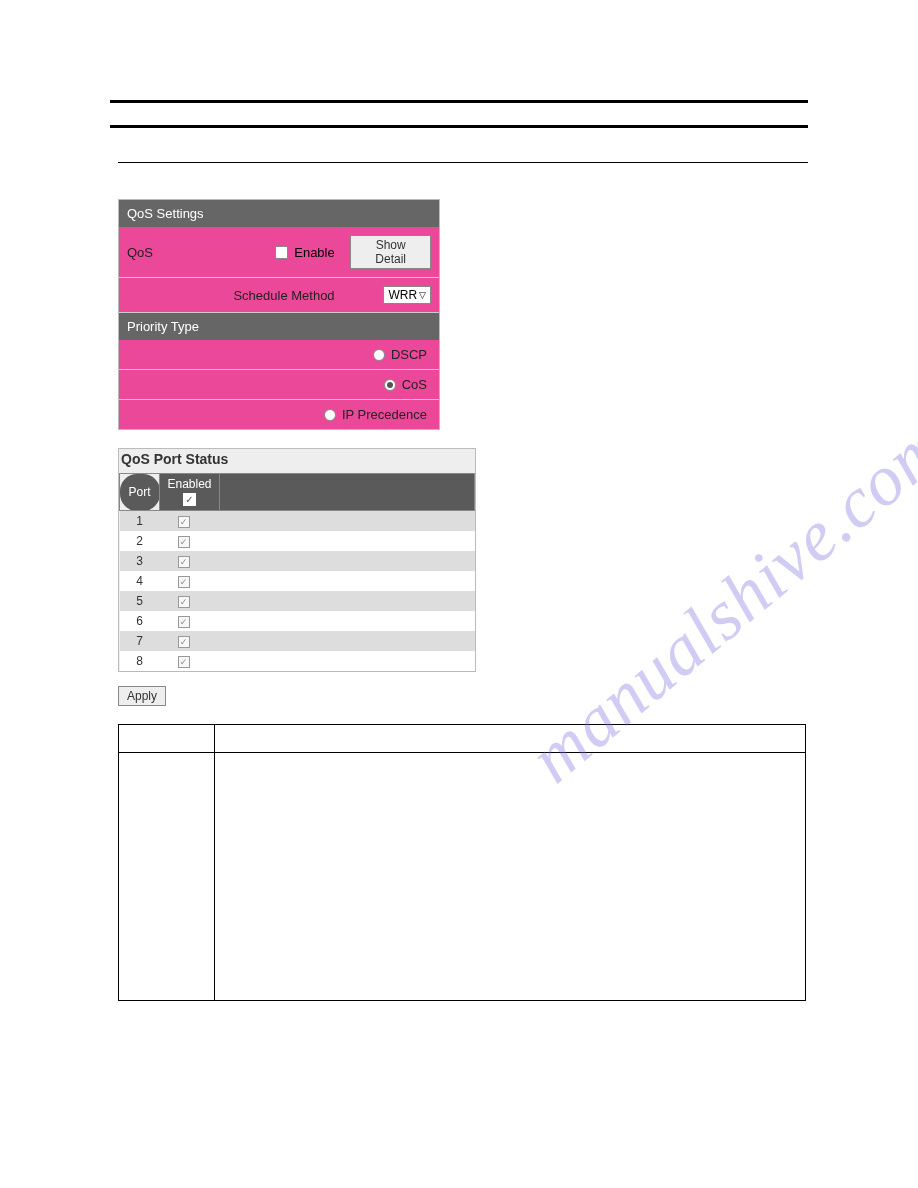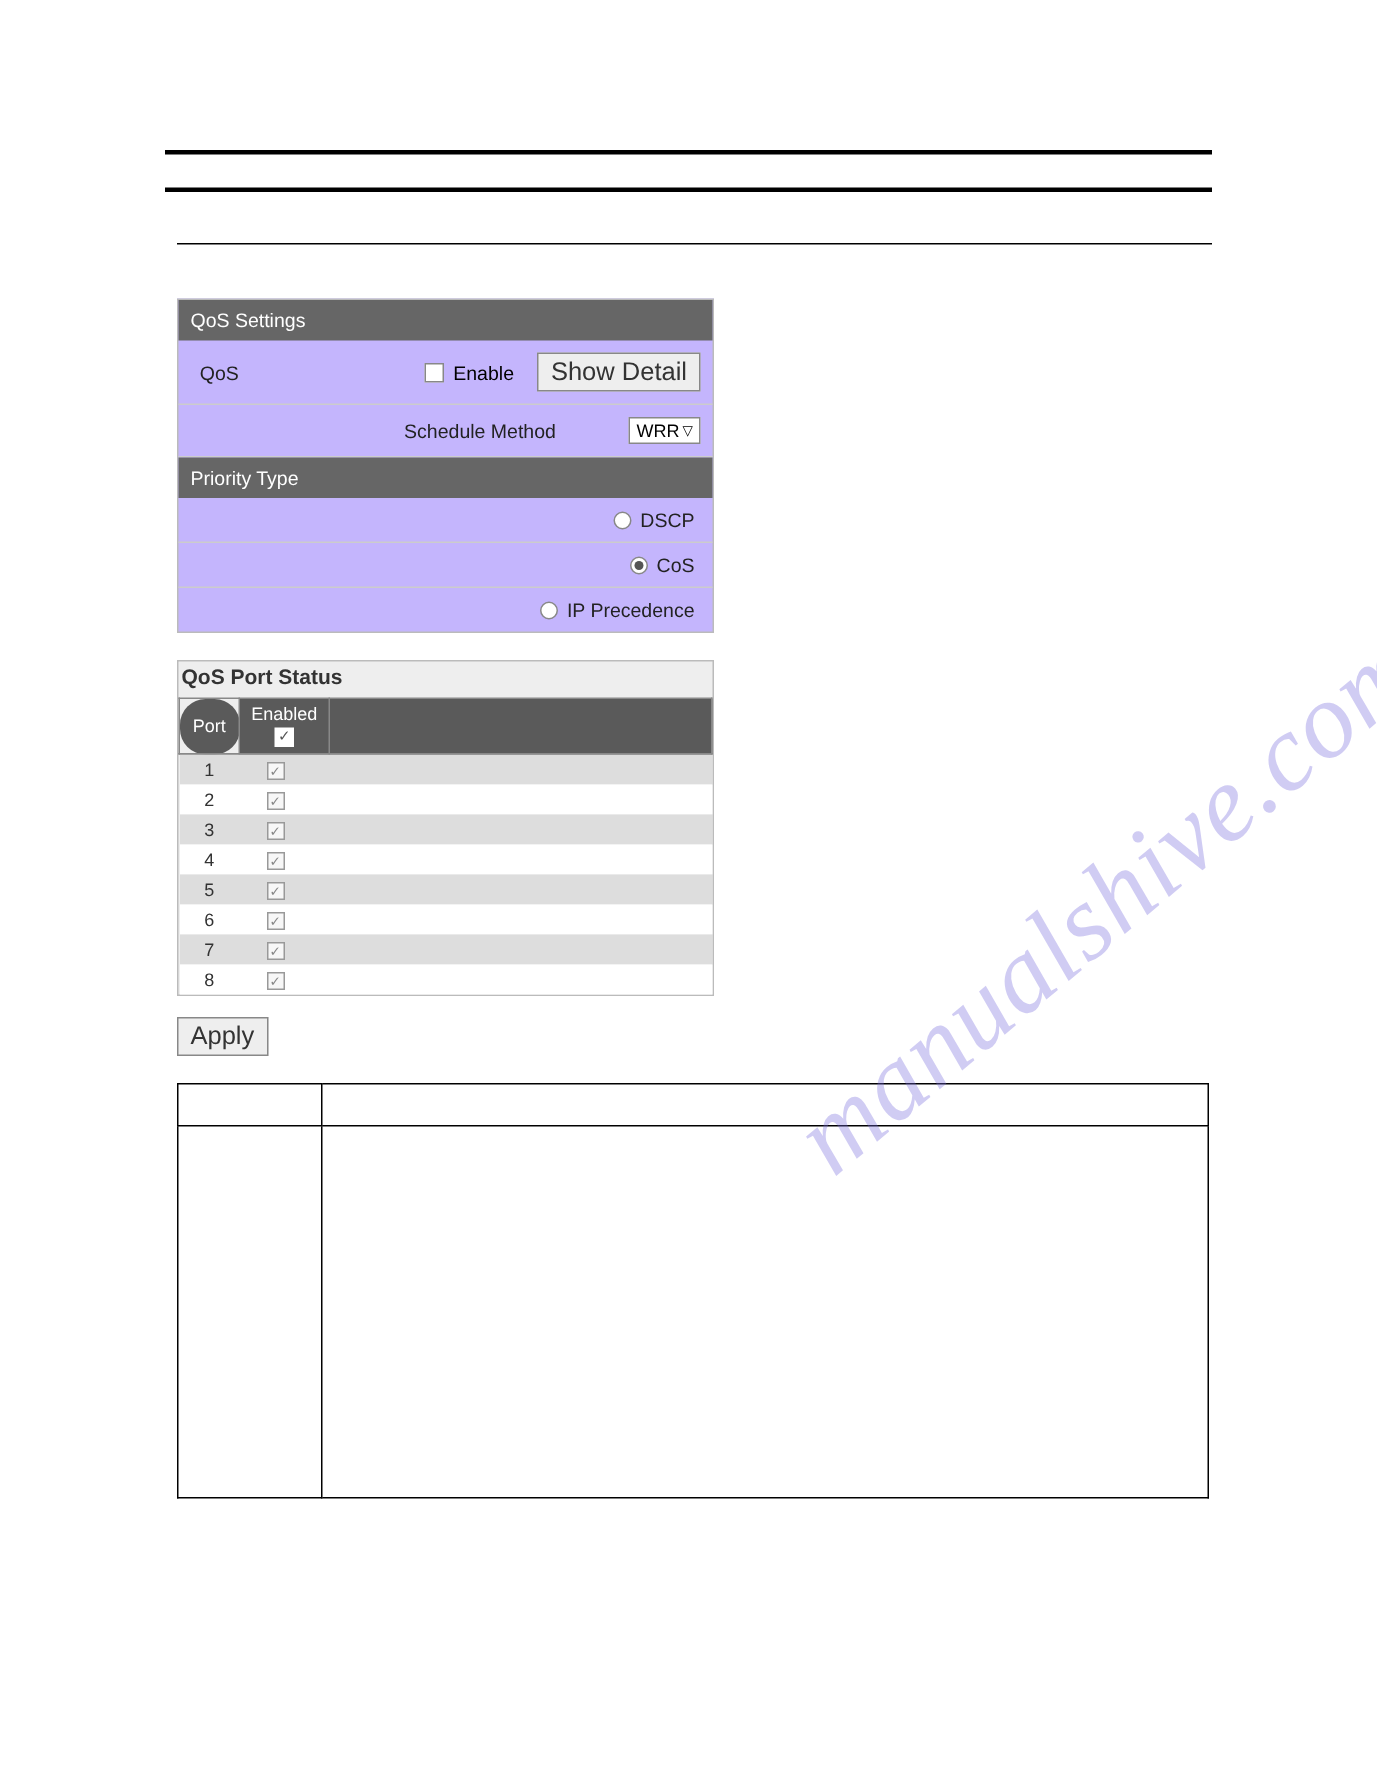--- a/index.html
+++ b/index.html
@@ -11,22 +11,22 @@
     position: relative;
   }
   .page {
     padding: 100px 110px 0 110px;
   }
   .hr1 { border: 0; border-top: 3px solid #000; margin-bottom: 22px; }
   .hr2 { border: 0; border-top: 3px solid #000; margin-bottom: 34px; }
   .hr3 { border: 0; border-top: 1px solid #000; margin-bottom: 36px; margin-left: 8px; }
   
   .panel {
-    width: 358px;
-    background: #c4b5fd;
+    width: 322px;
+    background: #ec4899;
     border: 1px solid #bbb;
     margin-left: 8px;
     font-size: 13px;
   }
   .panel-header {
     background: #666;
     color: #fff;
     padding: 6px 8px;
     font-size: 13px;
     font-weight: normal;
@@ -45,21 +45,21 @@
   .checkbox {
     width: 13px; height: 13px;
     border: 1px solid #888;
     background: #fff;
     display: inline-block;
   }
   .btn {
     border: 1px solid #888;
     background: #eee;
     padding: 2px 8px;
-    font-size: 17px;
+    font-size: 12px;
     color: #333;
     font-family: inherit;
     cursor: pointer;
   }
   .select {
     border: 1px solid #888;
     background: #fff;
     padding: 1px 4px;
     font-size: 12px;
     display: inline-flex;

